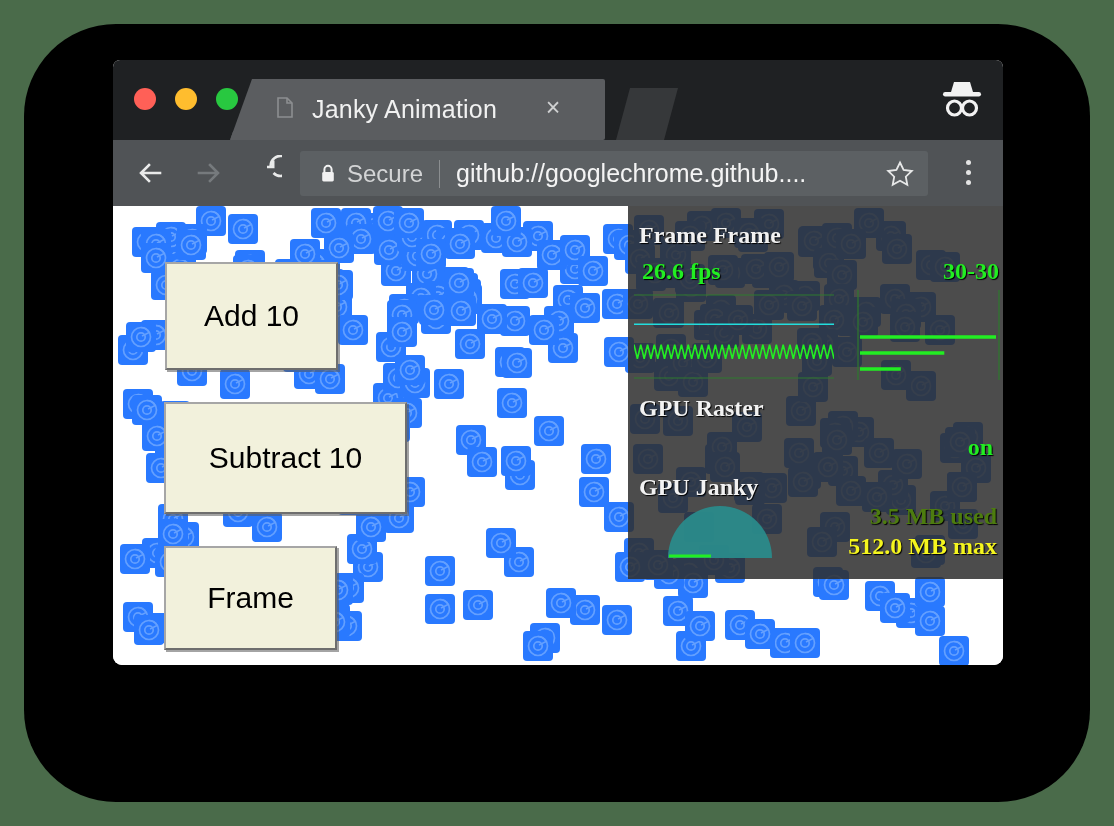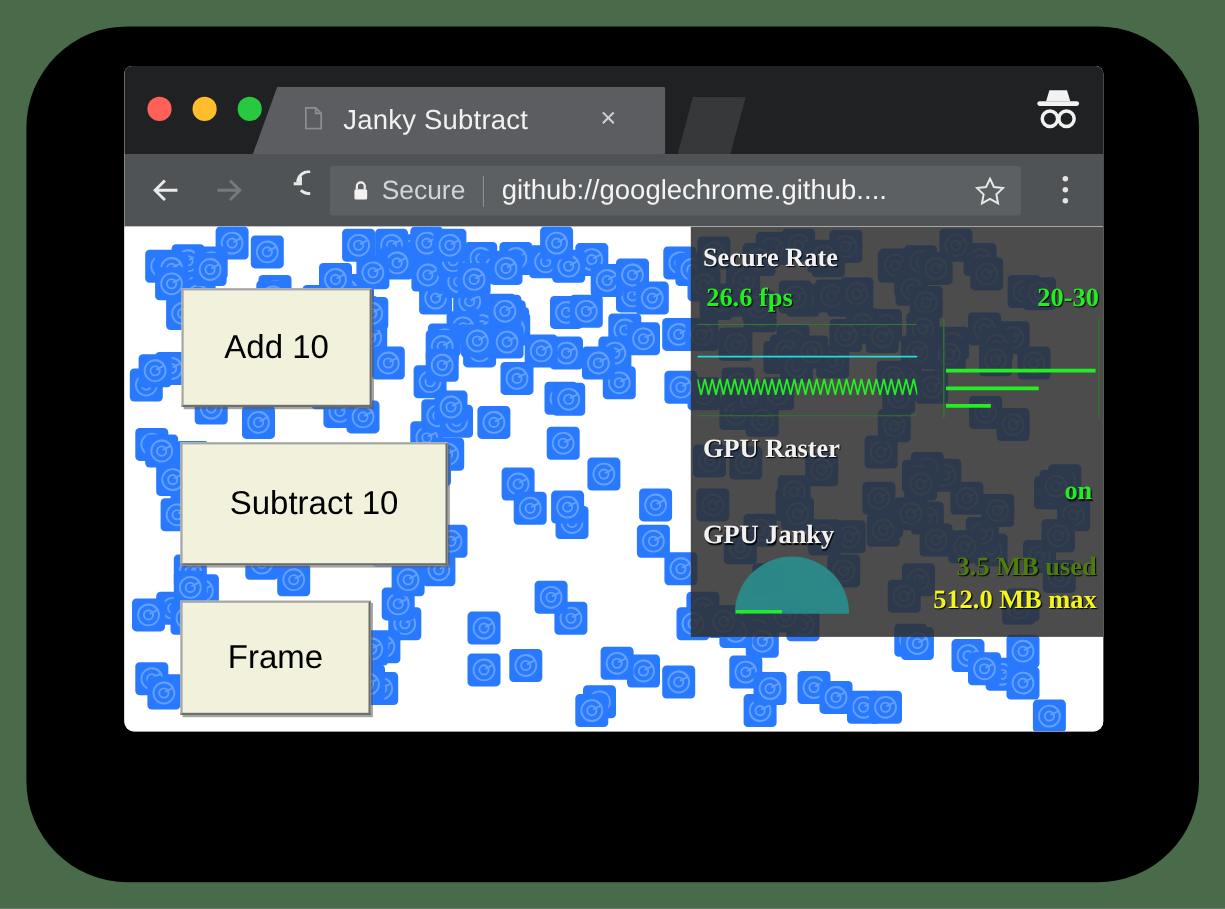--- a/index.html
+++ b/index.html
@@ -228,21 +228,21 @@
       <div class="light" style="background:#28c840"></div>
     </div>
 
     <div id="tab-active">
       <span id="tab-page-icon">
         <svg viewBox="0 0 16 21" width="16" height="21">
           <path d="M1 1 h9 l5 5 v14 H1 Z" fill="none" stroke="#8d8f91" stroke-width="1.6"></path>
           <path d="M10 1 v5 h5" fill="none" stroke="#8d8f91" stroke-width="1.6"></path>
         </svg>
       </span>
-      <span id="tab-title">Janky Subtract</span>
+      <span id="tab-title">Janky Animation</span>
       <span id="tab-close-button">×</span>
     </div>
 
     <div id="tab-ghost"></div>
 
     <div id="incognito-indicator">
       <svg viewBox="0 0 54 48" width="54" height="48">
         <path d="M19 6 h16 l3 10 H16 Z" fill="#f2f2f2"></path>
         <rect x="8" y="16" width="38" height="4.4" rx="2.2" fill="#f2f2f2"></rect>
         <circle cx="19.5" cy="32" r="7" fill="none" stroke="#f2f2f2" stroke-width="3.2"></circle>
@@ -3182,23 +3182,23 @@
           </svg>
         </div>
       </div>
 
     <button class="demo-button" id="btn-add">Add 10</button>
     <button class="demo-button" id="btn-subtract">Subtract 10</button>
     <button class="demo-button" id="btn-stop">Frame</button>
 
     <div id="hud-overlay">
 
-      <div class="hud-title" id="fps-title">Secure Rate</div>
+      <div class="hud-title" id="fps-title">Frame Frame</div>
       <div class="hud-value" id="fps-value">26.6 fps</div>
-      <div class="hud-value" id="fps-range">20-30</div>
+      <div class="hud-value" id="fps-range">30-30</div>
 
       <svg id="fps-graph" viewBox="0 0 200 85" preserveAspectRatio="none">
           <line x1="0" y1="1" x2="200" y2="1" stroke="#2e7a2e" stroke-width="1"></line>
           <line x1="0" y1="84" x2="200" y2="84" stroke="#2e7a2e" stroke-width="1"></line>
           <line x1="0" y1="30.2" x2="200" y2="30.2" stroke="#22dddd" stroke-width="1.4"></line>
           <polyline points="0.00,50.57 3.39,64.80 6.78,50.57 10.17,64.80 13.56,50.57 16.95,64.80 20.34,50.57 23.73,64.80 27.12,50.57 30.51,64.80 33.90,50.57 37.29,64.80 40.68,50.57 44.07,64.80 47.46,50.57 50.85,64.80 54.24,50.57 57.63,64.80 61.02,50.57 64.41,64.80 67.80,50.57 71.19,64.80 74.58,50.57 77.97,64.80 81.36,50.57 84.75,64.80 88.14,50.57 91.53,64.80 94.92,50.57 98.31,64.80 101.69,50.57 105.08,64.80 108.47,50.57 111.86,64.80 115.25,50.57 118.64,64.80 122.03,50.57 125.42,64.80 128.81,50.57 132.20,64.80 135.59,50.57 138.98,64.80 142.37,50.57 145.76,64.80 149.15,50.57 152.54,64.80 155.93,50.57 159.32,64.80 162.71,50.57 166.10,64.80 169.49,50.57 172.88,64.80 176.27,50.57 179.66,64.80 183.05,50.57 186.44,64.80 189.83,50.57 193.22,64.80 196.61,50.57 200.00,64.80" fill="none" stroke="#22ee22" stroke-width="1.6"></polyline>
         </svg>
 
       <svg id="fps-bars" viewBox="0 0 145 90" preserveAspectRatio="none">
           <line x1="2" y1="0" x2="2" y2="90" stroke="#2e7a2e" stroke-width="1.2"></line>

